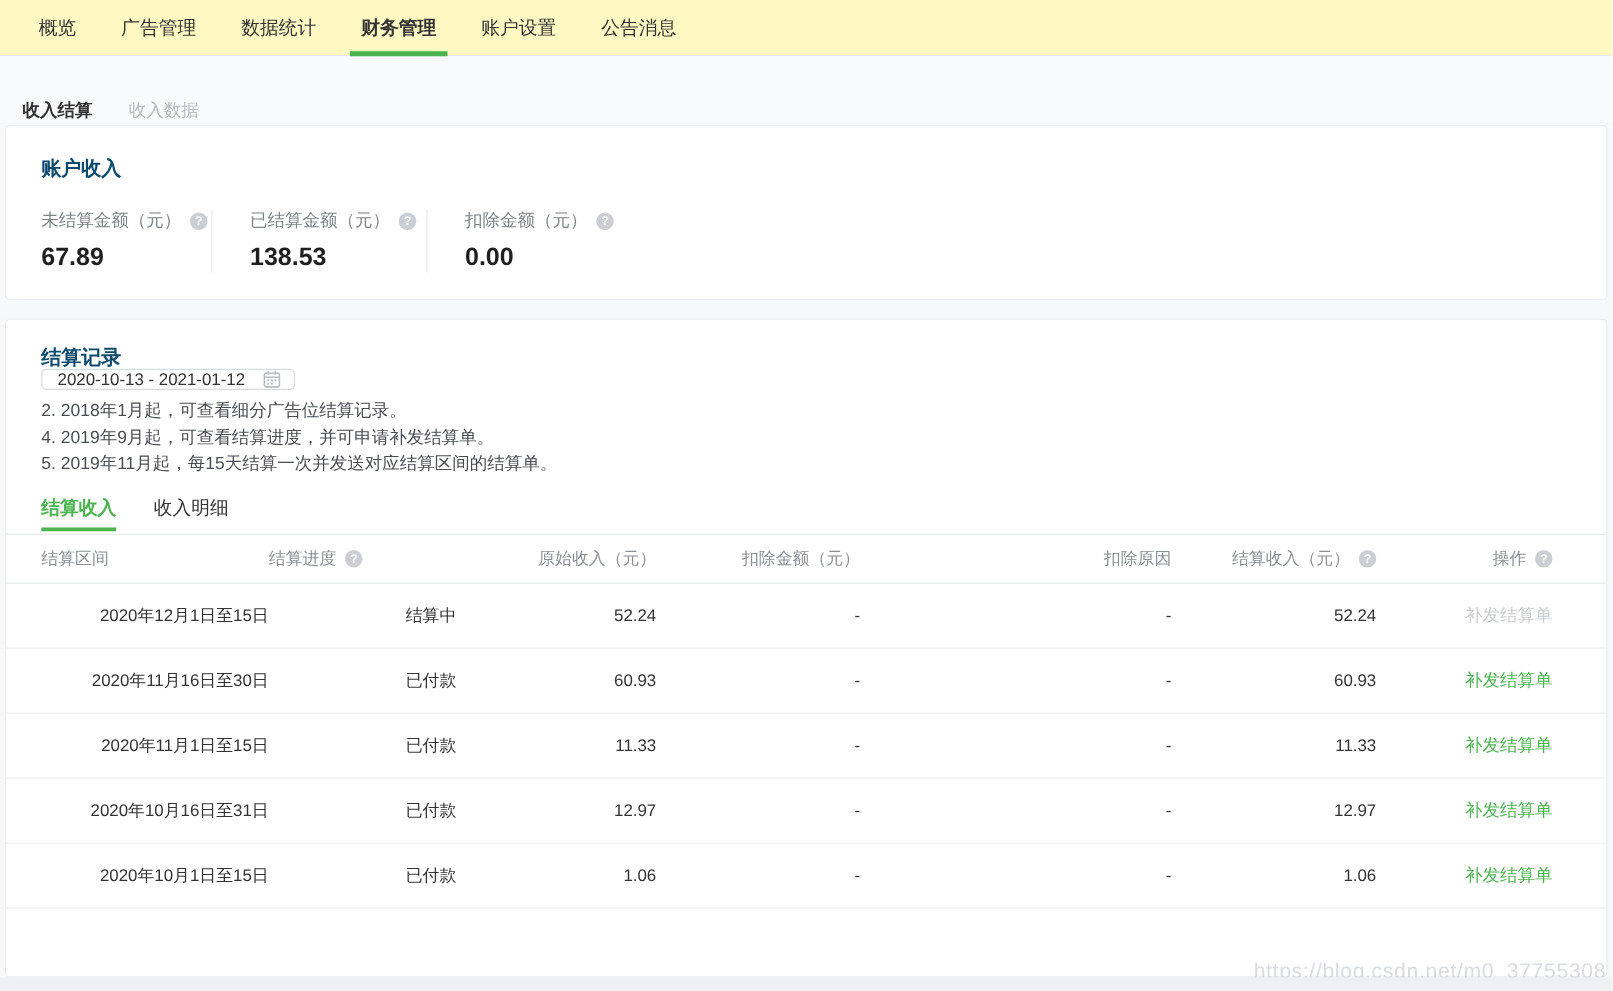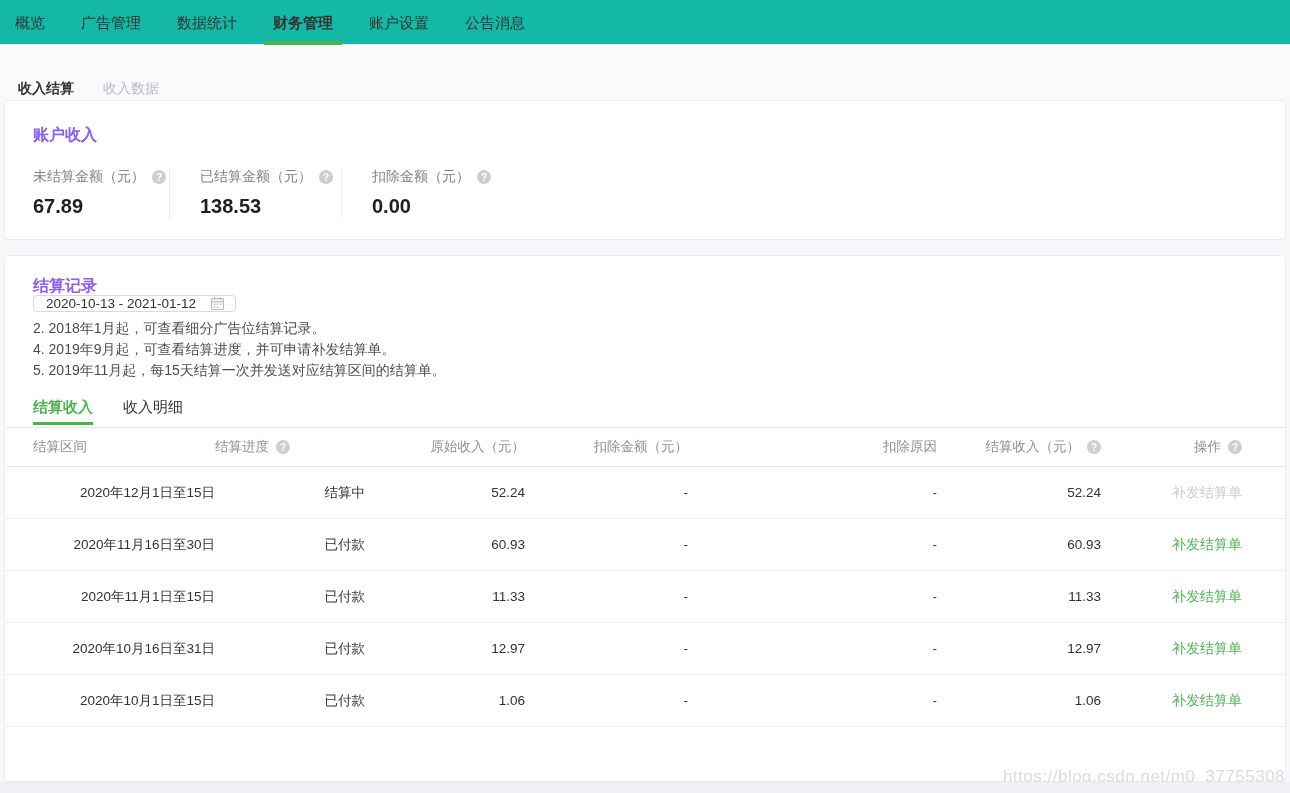--- a/index.html
+++ b/index.html
@@ -9,23 +9,23 @@
     background: #f7f8fa;
     position: relative;
     overflow: hidden;
     color: #333;
   }
   
   .top-nav {
     display: flex;
     align-items: center;
     height: 45px;
-    padding-left: 15px;
+    padding-left: 31px;
     border-bottom: 1px solid #e7e8ea;
-    background: #14b8a6;
+    background: #fef9c3;
   }
   .nav-item {
     position: relative;
     font-size: 15px;
     color: #333;
     margin-right: 36px;
     height: 45px;
     line-height: 45px;
     cursor: pointer;
     white-space: nowrap;
@@ -54,21 +54,21 @@
     white-space: nowrap;
   }
   .subnav-item.active { color: #333; font-weight: bold; }
   
   .main { padding: 2px 4px 0; }
   .card {
     background: #fff;
     border: 1px solid #ebedf0;
     border-radius: 4px;
   }
-  .card-title { font-size: 16px; font-weight: bold; color: #8b5cf6; }
+  .card-title { font-size: 16px; font-weight: bold; color: #0c4a6e; }
   
   .card-income { height: 140px; padding: 24px 28px; }
   .stats-row { display: flex; margin-top: 22px; }
   .stat { width: 137px; }
   .stat + .stat { width: 172px; padding-left: 30px; }
   .stat.bordered { border-right: 1px solid #e9eaec; }
   .stat-label-row { display: flex; align-items: center; font-size: 14px; color: #7f8388; white-space: nowrap; }
   .stat-value { margin-top: 9px; font-size: 20px; font-weight: bold; color: #1f1f1f; }
   .help-icon {
     display: inline-flex;

